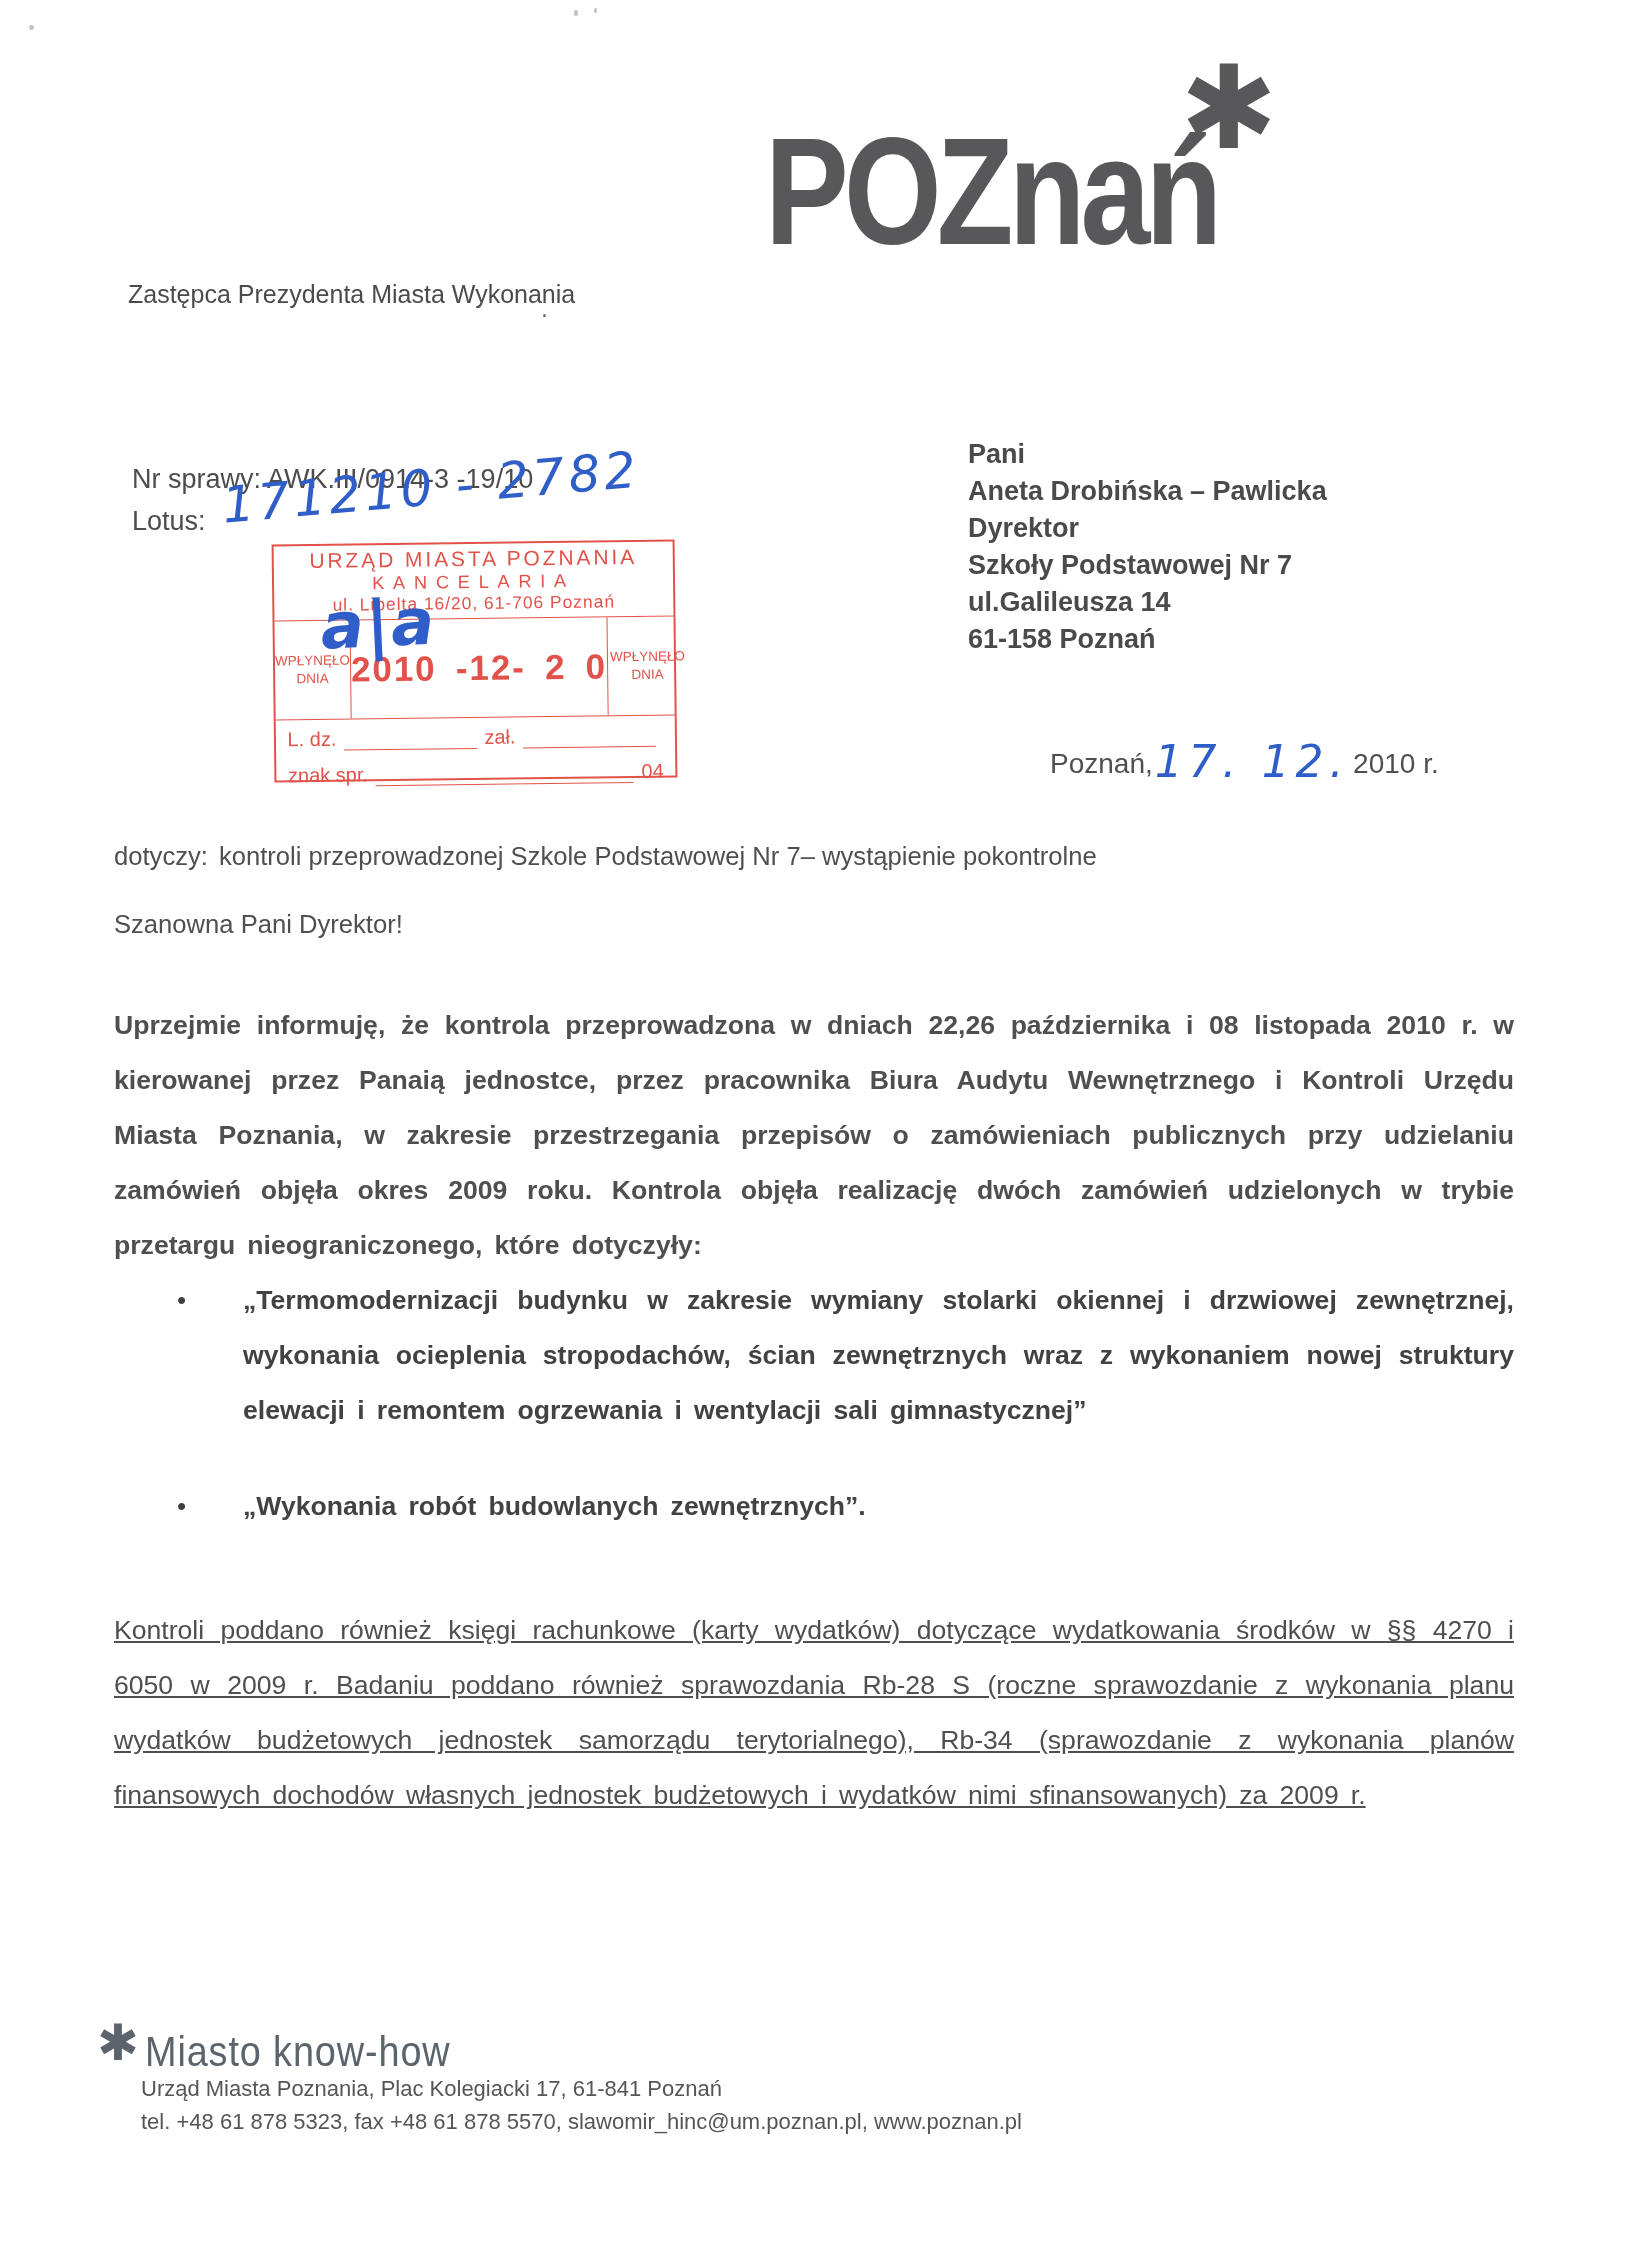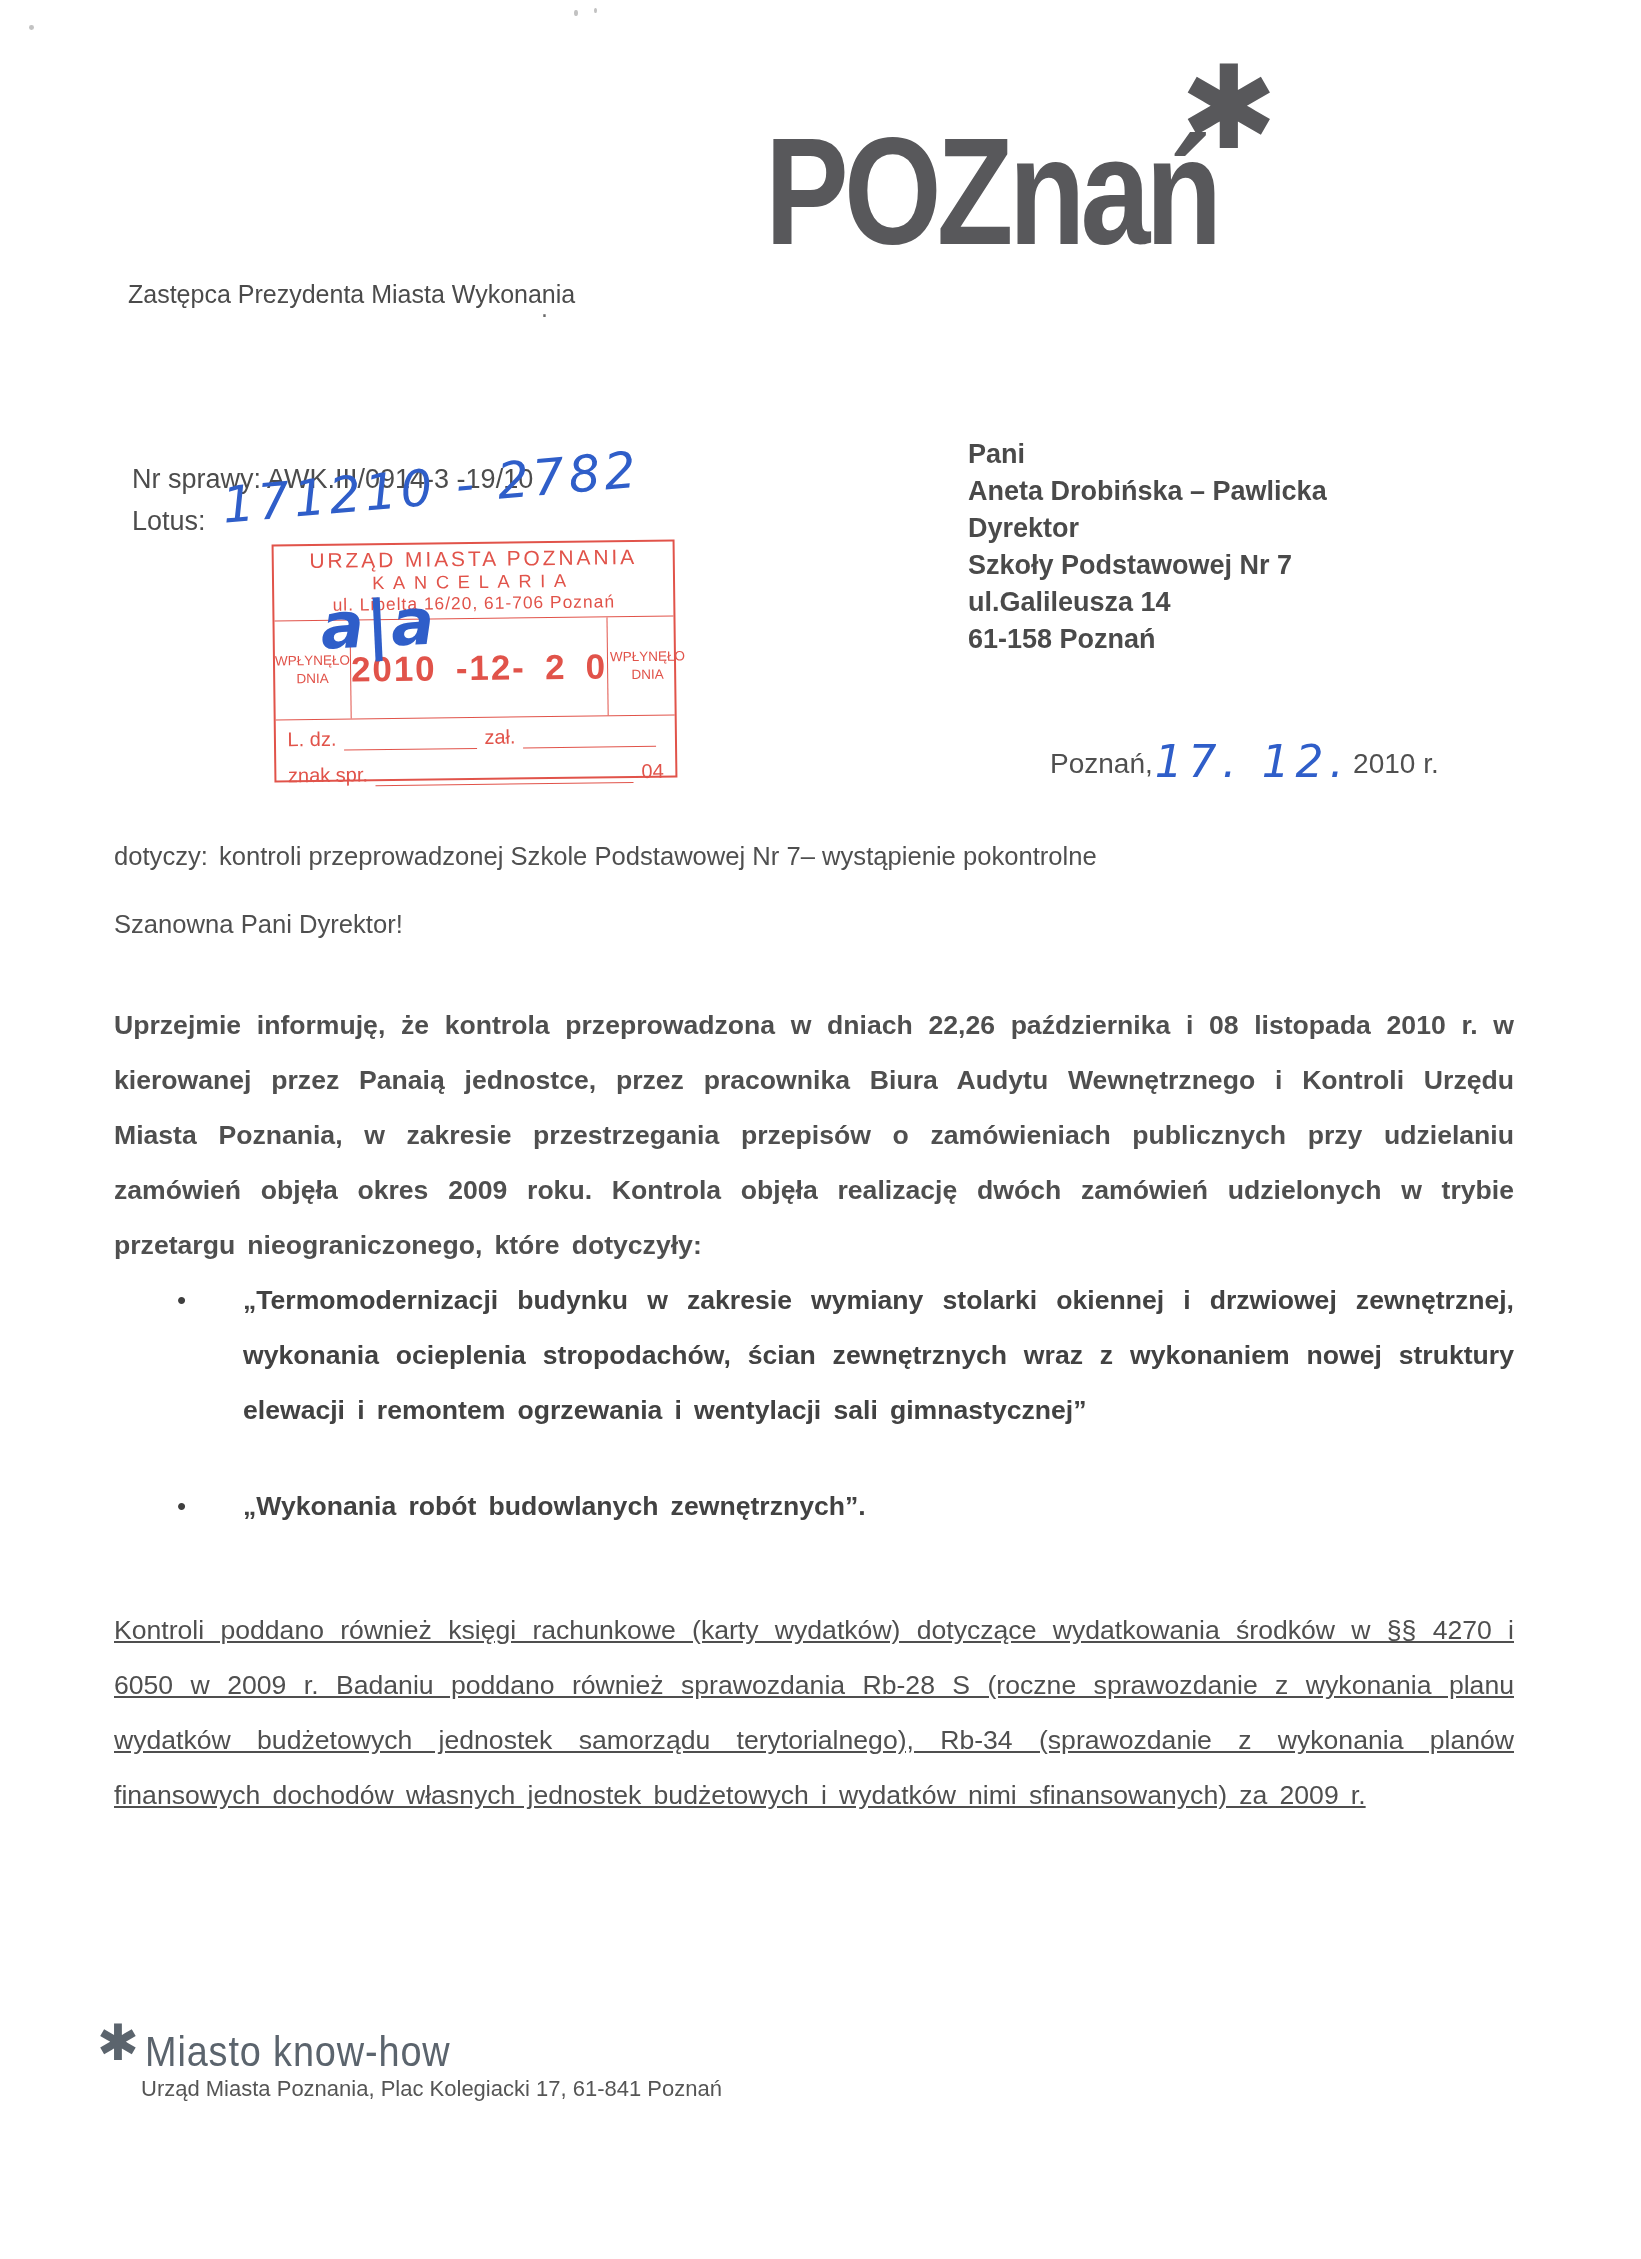--- a/index.html
+++ b/index.html
@@ -202,15 +202,16 @@
       <span class="bullet-text">„Wykonania robót budowlanych zewnętrznych”.</span>
     </div>
   </div>
 
   <div class="para para2">Kontroli poddano również księgi rachunkowe (karty wydatków) dotyczące wydatkowania środków w §§ 4270 i 6050 w 2009 r. Badaniu poddano również sprawozdania Rb-28 S (roczne sprawozdanie z wykonania planu wydatków budżetowych jednostek samorządu terytorialnego), Rb-34 (sprawozdanie z wykonania planów finansowych dochodów własnych jednostek budżetowych i wydatków nimi sfinansowanych) za 2009 r.</div>
 
   <div class="footer-brand">
     <span class="footer-asterisk">✱</span><span class="footer-brand-text">Miasto know-how</span>
   </div>
   <div class="footer-address">Urząd Miasta Poznania, Plac Kolegiacki 17, 61-841 Poznań</div>
+  <div class="footer-contact">tel. +48 61 878 5323, fax +48 61 878 5570, slawomir_hinc@um.poznan.pl, www.poznan.pl</div>
 
 </div>
 
 
 </body></html>

